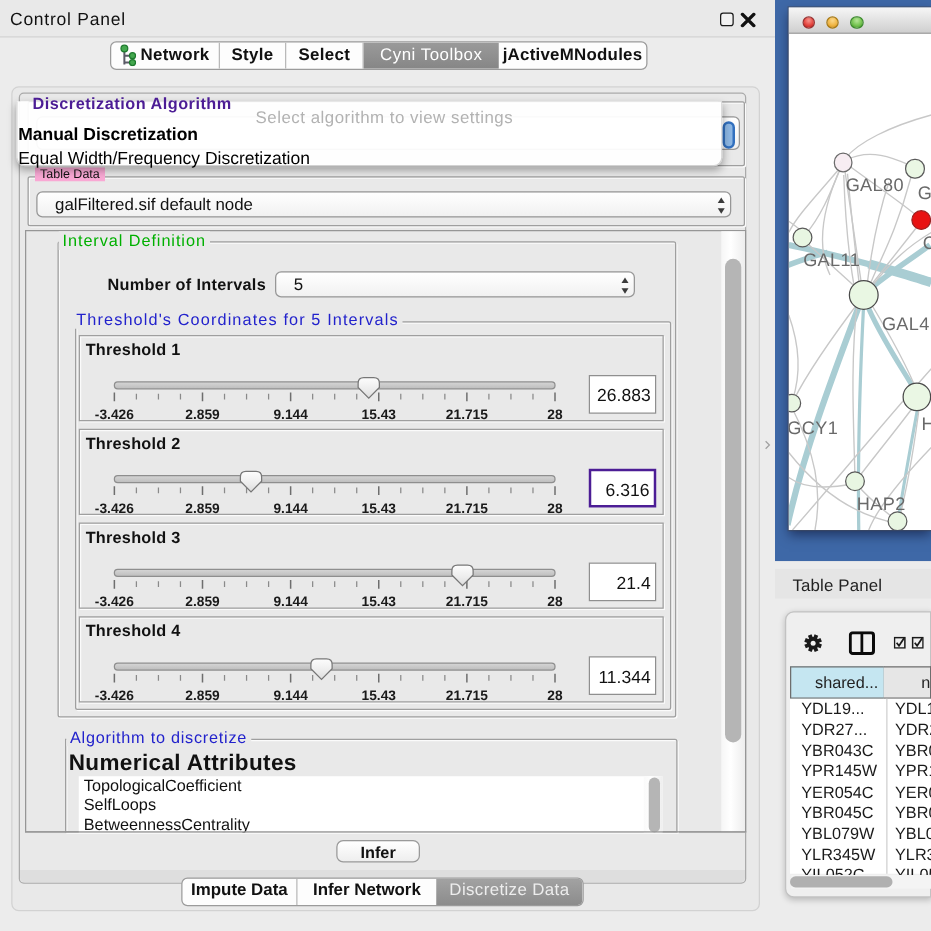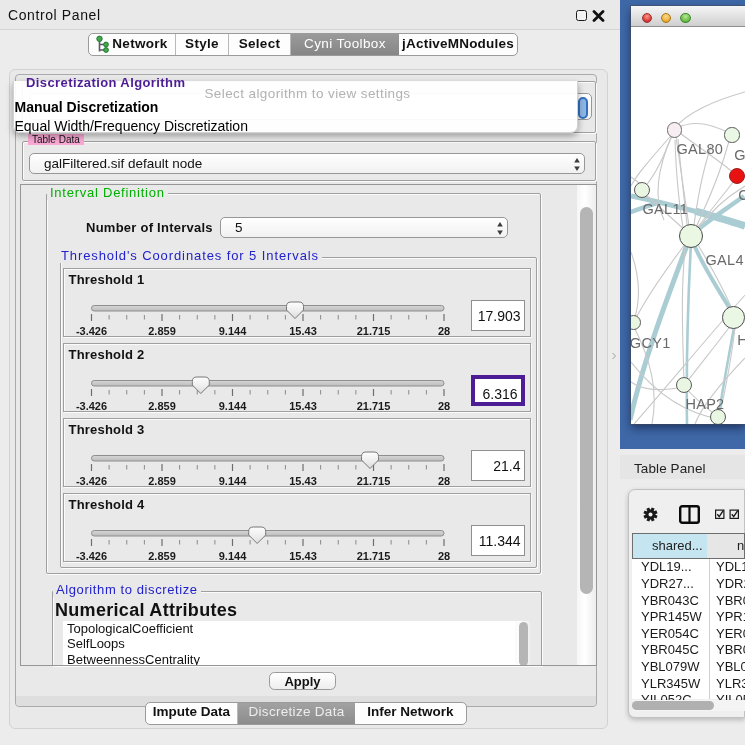--- a/index.html
+++ b/index.html
@@ -120,21 +120,21 @@
           <line x1="362.38" y1="46" x2="362.38" y2="50.5" stroke="#8a8a8a" stroke-width="1"></line>
           <line x1="380.00" y1="45" x2="380.00" y2="52" stroke="#6e6e6e" stroke-width="1.2"></line>
           <text x="27.50" y="66" text-anchor="middle" font-size="11" font-weight="bold" fill="#1a1a1a">-3.426</text>
           <text x="98.00" y="66" text-anchor="middle" font-size="11" font-weight="bold" fill="#1a1a1a">2.859</text>
           <text x="168.50" y="66" text-anchor="middle" font-size="11" font-weight="bold" fill="#1a1a1a">9.144</text>
           <text x="239.00" y="66" text-anchor="middle" font-size="11" font-weight="bold" fill="#1a1a1a">15.43</text>
           <text x="309.50" y="66" text-anchor="middle" font-size="11" font-weight="bold" fill="#1a1a1a">21.715</text>
           <text x="380.00" y="66" text-anchor="middle" font-size="11" font-weight="bold" fill="#1a1a1a">28</text>
           <path d="M 222.50 41 L 222.50 37.5 Q 222.50 33 227.00 33 L 235.00 33 Q 239.50 33 239.50 37.5 L 239.50 41 L 231.00 49.5 Z" fill="url(#thg)" stroke="#777" stroke-width="1"></path>
         </svg>
-  <div style="position:absolute;left:407px;top:31px;width:54px;height:31px;background:#fff;border:1px solid #8f8f8f;font-size:14px;color:#111;text-align:right;line-height:31px;padding-right:3px;">17.903</div>
+  <div style="position:absolute;left:407px;top:31px;width:54px;height:31px;background:#fff;border:1px solid #8f8f8f;font-size:14px;color:#111;text-align:right;line-height:31px;padding-right:3px;">26.883</div>
 </div>
 <div style="position:absolute;left:62.5px;top:343px;width:468px;height:69px;border:1px solid #9f9f9f;background:#e9e9e9;box-shadow: inset 1px 1px 0 #fbfbfb, 1px 1px 0 #fbfbfb;">
   <div style="position:absolute;left:5px;top:2.5px;font-size:13px;letter-spacing:0.2px;font-weight:bold;color:#111;">Threshold 2</div>
   <svg width="469" height="70" viewBox="0 0 469 70" style="position:absolute;left:0;top:0;">
           <defs>
             <linearGradient id="tg1" x1="0" y1="0" x2="0" y2="1">
               <stop offset="0" stop-color="#d6d6d6"></stop>
               <stop offset="1" stop-color="#bdbdbd"></stop>
             </linearGradient>
             <linearGradient id="thg" x1="0" y1="0" x2="0" y2="1">
@@ -166,21 +166,21 @@
           <line x1="362.38" y1="46" x2="362.38" y2="50.5" stroke="#8a8a8a" stroke-width="1"></line>
           <line x1="380.00" y1="45" x2="380.00" y2="52" stroke="#6e6e6e" stroke-width="1.2"></line>
           <text x="27.50" y="66" text-anchor="middle" font-size="11" font-weight="bold" fill="#1a1a1a">-3.426</text>
           <text x="98.00" y="66" text-anchor="middle" font-size="11" font-weight="bold" fill="#1a1a1a">2.859</text>
           <text x="168.50" y="66" text-anchor="middle" font-size="11" font-weight="bold" fill="#1a1a1a">9.144</text>
           <text x="239.00" y="66" text-anchor="middle" font-size="11" font-weight="bold" fill="#1a1a1a">15.43</text>
           <text x="309.50" y="66" text-anchor="middle" font-size="11" font-weight="bold" fill="#1a1a1a">21.715</text>
           <text x="380.00" y="66" text-anchor="middle" font-size="11" font-weight="bold" fill="#1a1a1a">28</text>
           <path d="M 128.30 41 L 128.30 37.5 Q 128.30 33 132.80 33 L 140.80 33 Q 145.30 33 145.30 37.5 L 145.30 41 L 136.80 49.5 Z" fill="url(#thg)" stroke="#777" stroke-width="1"></path>
         </svg>
-  <div style="position:absolute;left:407px;top:31px;width:54px;height:31px;background:#fff;border:4px solid #4c1d95;font-size:14px;color:#111;text-align:right;line-height:31px;padding-right:3px;">6.316</div>
+  <div style="position:absolute;left:407px;top:31px;width:54px;height:31px;background:#fff;border:2px solid #4c1d95;font-size:14px;color:#111;text-align:right;line-height:31px;padding-right:3px;">6.316</div>
 </div>
 <div style="position:absolute;left:62.5px;top:418px;width:468px;height:69px;border:1px solid #9f9f9f;background:#e9e9e9;box-shadow: inset 1px 1px 0 #fbfbfb, 1px 1px 0 #fbfbfb;">
   <div style="position:absolute;left:5px;top:2.5px;font-size:13px;letter-spacing:0.2px;font-weight:bold;color:#111;">Threshold 3</div>
   <svg width="469" height="70" viewBox="0 0 469 70" style="position:absolute;left:0;top:0;">
           <defs>
             <linearGradient id="tg2" x1="0" y1="0" x2="0" y2="1">
               <stop offset="0" stop-color="#d6d6d6"></stop>
               <stop offset="1" stop-color="#bdbdbd"></stop>
             </linearGradient>
             <linearGradient id="thg" x1="0" y1="0" x2="0" y2="1">
@@ -274,26 +274,26 @@
   <div class="abs" style="left:62.5px;top:620.5px;width:467px;height:45px;background:#ffffff;overflow:hidden;">
     <div style="font-size:13px;color:#111;padding-left:4.5px;line-height:15.6px;">TopologicalCoefficient</div>
     <div style="font-size:13px;color:#111;padding-left:4.5px;line-height:15.6px;">SelfLoops</div>
     <div style="font-size:13px;color:#111;padding-left:4.5px;line-height:15.6px;">BetweennessCentrality</div>
   </div>
   <div class="abs" style="left:514.5px;top:620.5px;width:15px;height:45px;background:linear-gradient(90deg,#fafafa,#ffffff 40%,#eeeeee);"></div>
   <div class="abs" style="left:518.5px;top:622px;width:9px;height:43.5px;background:#b5b5b5;border-radius:5px;"></div>
 
   <div class="abs" style="left:20px;top:665px;width:577px;height:1px;background:#969696;"></div>
 
-  <div class="abs" style="left:269px;top:671.5px;width:67px;height:18px;background:linear-gradient(#ffffff,#eeeeee);border:1px solid #9a9a9a;border-radius:5.5px;font-size:13px;font-weight:bold;color:#111;text-align:center;line-height:17px;">Apply</div>
+  <div class="abs" style="left:269px;top:671.5px;width:67px;height:18px;background:linear-gradient(#ffffff,#eeeeee);border:1px solid #9a9a9a;border-radius:5.5px;font-size:13px;font-weight:bold;color:#111;text-align:center;line-height:17px;">Infer</div>
 
   <div class="abs" style="left:145px;top:702px;width:322px;height:23px;background:#fdfdfd;border:1px solid #9b9b9b;border-radius:5px;overflow:hidden;display:flex;">
     <div style="width:92px;height:100%;display:flex;align-items:center;justify-content:center;border-right:1px solid #b9b9b9;font-size:13.5px;font-weight:bold;color:#111;padding-bottom:4px;">Impute Data</div>
+    <div style="flex:1;height:100%;display:flex;align-items:center;justify-content:center;font-size:13.5px;font-weight:bold;color:#111;padding-bottom:4px;">Infer Network</div>
     <div style="width:117px;height:100%;display:flex;align-items:center;justify-content:center;background:linear-gradient(#a2a2a2,#8c8c8c);font-size:13.5px;letter-spacing:0.3px;color:#ededed;padding-bottom:4px;">Discretize Data</div>
-    <div style="flex:1;height:100%;display:flex;align-items:center;justify-content:center;font-size:13.5px;font-weight:bold;color:#111;padding-bottom:4px;">Infer Network</div>
   </div>
 
   <svg width="6" height="8" viewBox="0 0 6 8" class="abs" style="left:611px;top:352px;">
         <path d="M 1.5 1 L 4.5 4 L 1.5 7" fill="none" stroke="#a0a0a0" stroke-width="1"></path>
       </svg>
 </div>
 
 <div class="abs" style="left:620px;top:0;width:125px;height:449px;background:#3e68a7;"></div>
 
 <div class="abs" style="left:631px;top:6px;width:114px;height:418px;background:#ffffff;box-shadow:0 0 0 1px rgba(70,75,90,0.55), 0 4px 9px rgba(0,0,30,0.5);overflow:hidden;">

